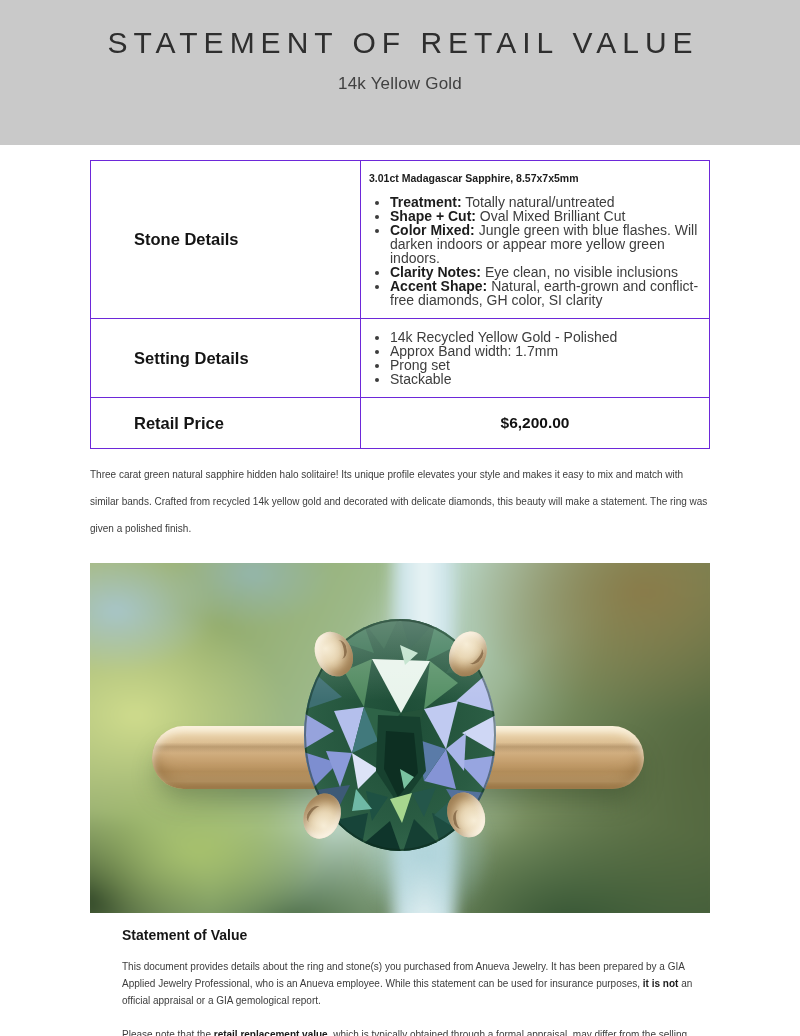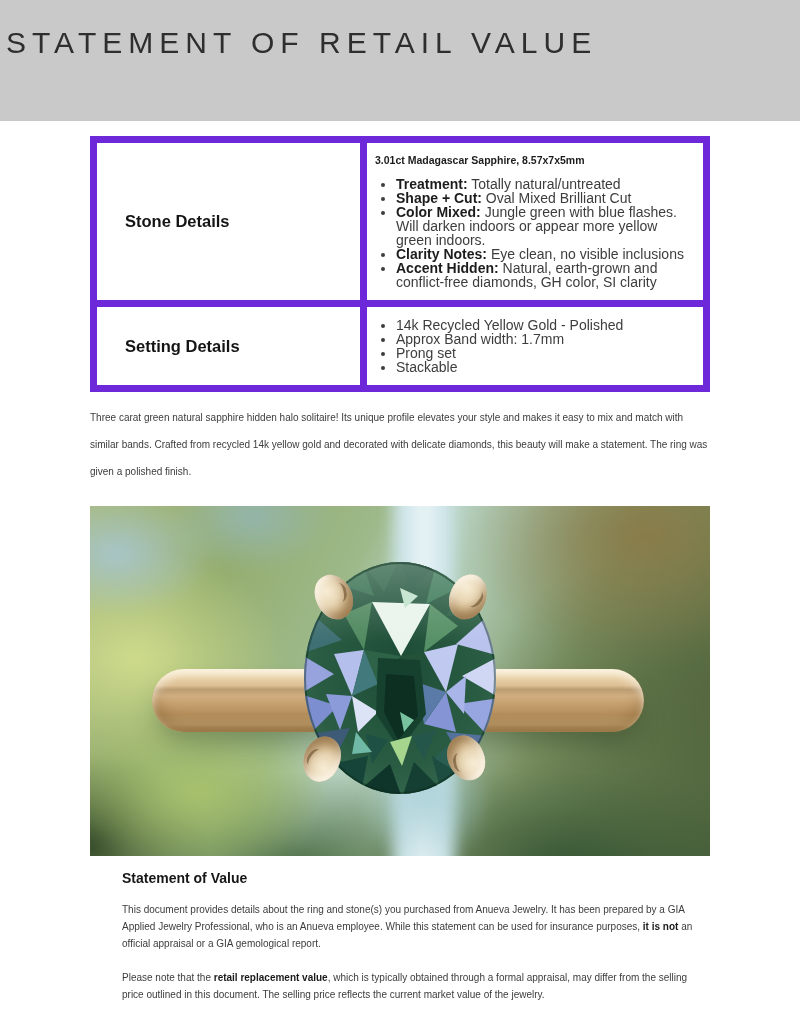--- a/index.html
+++ b/index.html
@@ -7,22 +7,22 @@
   body {
     width:800px; height:1036px;
     background:#ffffff;
     font-family:"Liberation Sans", sans-serif;
     color:#3c3c3c;
     overflow:hidden;
   }
   
   .band {
     background:#c9c9c9;
-    height:121px;
-    text-align:left;
+    height:145px;
+    text-align:center;
     padding-top:26px;
   }
   .band h1 {
     margin:0;
     font-size:30px;
     font-weight:400;
     letter-spacing:6px;
     text-indent:6px;
     color:#2e2e2e;
   }
@@ -37,24 +37,24 @@
 
   
   .content { width:620px; margin:0 auto; }
 
   
   table.details {
     width:100%;
     margin-top:15px;
     border-collapse:collapse;
   }
-  table.details td { border:7px solid #6d28d9; vertical-align:middle; }
+  table.details td { border:1px solid #6d28d9; vertical-align:middle; }
   td.label-cell {
     width:270px;
-    padding-left:28px;
+    padding-left:43px;
     font-size:16.5px;
     font-weight:bold;
     color:#141414;
   }
   tr.row-stone   { height:135px; }
   tr.row-setting { height:62px; }
   tr.row-price   { height:51px; }
   td.value-cell { padding:11px 10px 11px 8px; }
   .cell-heading {
     margin:0 0 11px 0;
@@ -161,50 +161,55 @@
     color:#3c3c3c;
   }
   .statement strong { color:#1a1a1a; }
 </style>
 </head>
 <body>
 
 <header class="band">
   <h1>STATEMENT OF RETAIL VALUE</h1>
   <p class="sub">
+    <span>14k Yellow Gold</span>
   </p>
 </header>
 
 <main class="content">
 
   <table class="details">
     <tbody>
         <tr class="row-stone">
       <td class="label-cell">Stone Details</td>
       <td class="value-cell">
         <p class="cell-heading">3.01ct Madagascar Sapphire, 8.57x7x5mm</p>
         <ul>
           <li><strong>Treatment:</strong><span> Totally natural/untreated</span></li>
           <li><strong>Shape + Cut:</strong><span> Oval Mixed Brilliant Cut</span></li>
           <li><strong>Color Mixed:</strong><span> Jungle green with blue flashes. Will darken indoors or appear more yellow green indoors.</span></li>
           <li><strong>Clarity Notes:</strong><span> Eye clean, no visible inclusions</span></li>
-          <li><strong>Accent Hidden:</strong><span> Natural, earth-grown and conflict-free diamonds, GH color, SI clarity</span></li>
+          <li><strong>Accent Shape:</strong><span> Natural, earth-grown and conflict-free diamonds, GH color, SI clarity</span></li>
         </ul>
       </td>
     </tr>
     <tr class="row-setting">
       <td class="label-cell">Setting Details</td>
       <td class="value-cell">
         <ul>
           <li>14k Recycled Yellow Gold - Polished</li>
           <li>Approx Band width: 1.7mm</li>
           <li>Prong set</li>
           <li>Stackable</li>
         </ul>
       </td>
+    </tr>
+    <tr class="row-price">
+      <td class="label-cell">Retail Price</td>
+      <td class="price-cell">$6,200.00</td>
     </tr>
   </tbody>
     </table>
 
   <p class="desc">Three carat green natural sapphire hidden halo solitaire! Its unique profile elevates your style and makes it easy to mix and match with similar bands. Crafted from recycled 14k yellow gold and decorated with delicate diamonds, this beauty will make a statement. The ring was given a polished finish.</p>
 
   <figure class="ring-photo">
     <div class="photo-bg"></div>
     <div class="waterfall"></div>
     <div class="waterfall-foot"></div>

